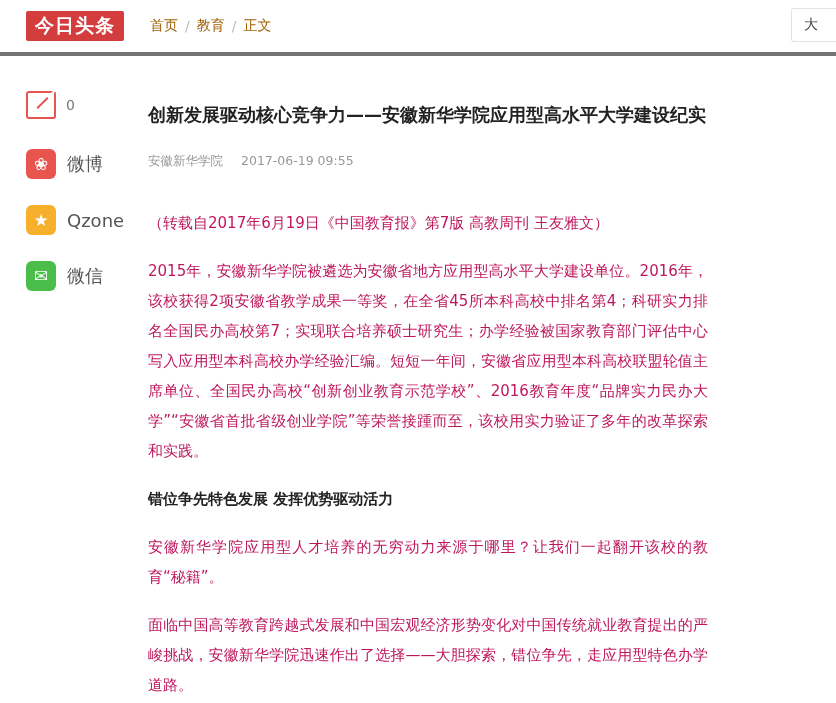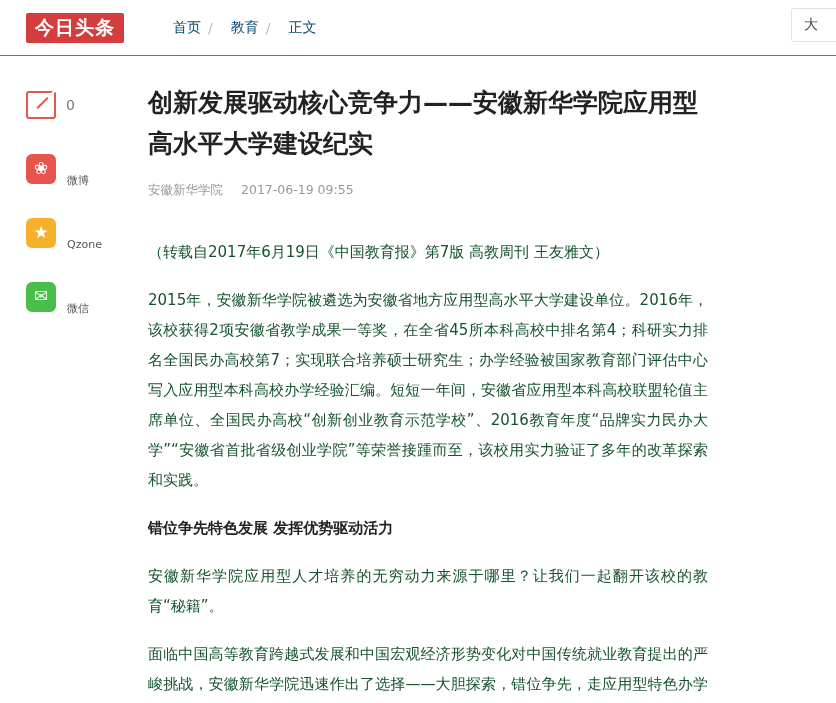--- a/index.html
+++ b/index.html
@@ -12,26 +12,25 @@
     height: 703px;
     overflow: hidden;
     font-family: "Liberation Sans", sans-serif;
     color: #222;
     position: relative;
   }
 
   
   .header {
     height: 56px;
-    border-bottom: 1px solid #737373;
+    border-bottom: 4px solid #737373;
     display: flex;
     align-items: center;
     position: relative;
     box-sizing: border-box;
-    gap: 12px;
   }
   .logo {
     margin-left: 26px;
     background: #d43d3d;
     color: #ffffff;
     font-size: 19px;
     font-weight: bold;
     letter-spacing: 1px;
     padding: 5px 9px 6px 9px;
     border-radius: 2px;
@@ -40,23 +39,22 @@
   }
   .breadcrumb {
     margin-left: 26px;
     font-size: 14px;
     color: #555;
     display: flex;
     align-items: center;
     font-family: "DejaVu Sans", sans-serif;
   }
   .breadcrumb a {
-    color: #0c4a6e;
+    color: #a16207;
     text-decoration: none;
-    margin-left: 11px;
   }
   .breadcrumb .sep {
     margin: 0 7px;
     color: #bbb;
   }
   .header-right {
     position: absolute;
     right: 0;
     top: 8px;
     border: 1px solid #e3e3e3;
@@ -135,53 +133,52 @@
     color: #fff;
     font-size: 17px;
     line-height: 1;
     font-family: "DejaVu Sans", sans-serif;
   }
   .ico-weibo  { background: #e8554e; }
   .ico-qzone  { background: #f6b02c; }
   .ico-wechat { background: #4bbd4b; }
   .share-label {
     margin-left: 11px;
-    font-size: 11px;
+    font-size: 18px;
     color: #555;
     font-family: "DejaVu Sans", sans-serif;
-    margin-top: 24px;
   }
 
   
   .article {
     position: absolute;
     left: 148px;
     top: 56px;
     width: 560px;
     padding-top: 26px;
   }
   .article h1 {
-    font-size: 25px;
+    font-size: 18px;
     line-height: 41px;
-    margin: 0 0 18px 0;
+    margin: 12px 0 18px 0;
     color: #222;
     font-weight: bold;
     font-family: "DejaVu Sans", sans-serif;
   }
   .meta {
     font-size: 12.5px;
     color: #999;
     margin-bottom: 38px;
     font-family: "DejaVu Sans", sans-serif;
   }
   .meta .src { margin-right: 14px; }
   .p {
     font-size: 15px;
     line-height: 30px;
-    color: #14532d;
+    color: #be185d;
     margin: 0 0 18px 0;
     text-align: justify;
     font-family: "DejaVu Sans", sans-serif;
   }
   .p.sub {
     font-weight: bold;
     color: #222;
   }
 </style>
 </head>

